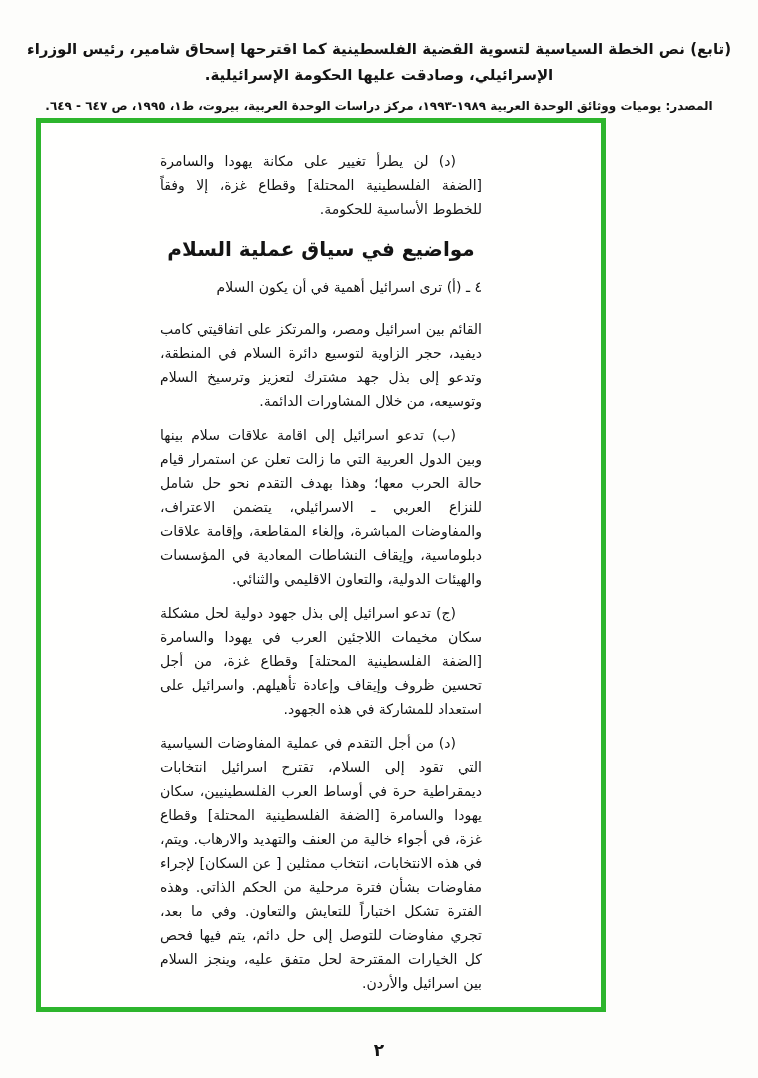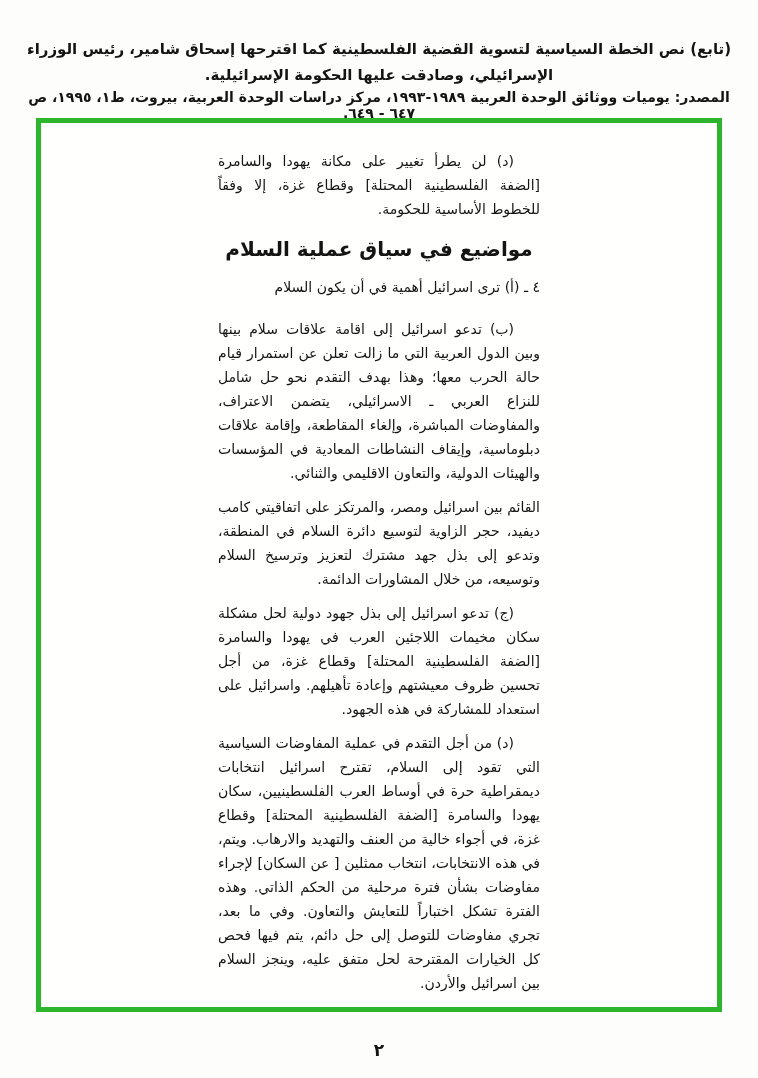--- a/index.html
+++ b/index.html
@@ -20,31 +20,31 @@
   }
   .header-title {
     font-weight: bold;
     font-size: 15px;
     line-height: 1.75;
     width: 708px;
     margin: 0 auto;
   }
   .header-source {
     font-weight: bold;
-    font-size: 14px;
-    margin-top: 0;
+    font-size: 12px;
+    margin-top: 10px;
     width: 720px;
     margin-left: auto;
     margin-right: auto;
   }
   .green-box {
     position: absolute;
     left: 36px;
     top: 118px;
-    width: 686px;
+    width: 570px;
     height: 894px;
     border: 5px solid #2db52d;
     background: #fffffe;
   }
   .content {
     width: 322px;
     margin: 26px auto 0;
     font-size: 14px;
     line-height: 24px;
     text-align: justify;
@@ -89,25 +89,25 @@
 
   <div class="green-box" style="border-color: rgb(45, 181, 45);">
     <div class="content">
 
       <p class="para indent">(د) لن يطرأ تغيير على مكانة يهودا والسامرة [الضفة الفلسطينية المحتلة] وقطاع غزة، إلا وفقاً للخطوط الأساسية للحكومة.</p>
 
       <h2 class="section-heading">مواضيع في سياق عملية السلام</h2>
 
       <p class="para lead-line">٤ ـ (أ) ترى اسرائيل أهمية في أن يكون السلام</p>
 
+      <p class="para">القائم بين اسرائيل ومصر، والمرتكز على اتفاقيتي كامب ديفيد، حجر الزاوية لتوسيع دائرة السلام في المنطقة، وتدعو إلى بذل جهد مشترك لتعزيز وترسيخ السلام وتوسيعه، من خلال المشاورات الدائمة.</p>
+
       <p class="para indent">(ب) تدعو اسرائيل إلى اقامة علاقات سلام بينها وبين الدول العربية التي ما زالت تعلن عن استمرار قيام حالة الحرب معها؛ وهذا بهدف التقدم نحو حل شامل للنزاع العربي ـ الاسرائيلي، يتضمن الاعتراف، والمفاوضات المباشرة، وإلغاء المقاطعة، وإقامة علاقات دبلوماسية، وإيقاف النشاطات المعادية في المؤسسات والهيئات الدولية، والتعاون الاقليمي والثنائي.</p>
 
-      <p class="para">القائم بين اسرائيل ومصر، والمرتكز على اتفاقيتي كامب ديفيد، حجر الزاوية لتوسيع دائرة السلام في المنطقة، وتدعو إلى بذل جهد مشترك لتعزيز وترسيخ السلام وتوسيعه، من خلال المشاورات الدائمة.</p>
-
-      <p class="para indent">(ج) تدعو اسرائيل إلى بذل جهود دولية لحل مشكلة سكان مخيمات اللاجئين العرب في يهودا والسامرة [الضفة الفلسطينية المحتلة] وقطاع غزة، من أجل تحسين ظروف معيشتهم وإعادة تأهيلهم. واسرائيل على استعداد للمشاركة في هذه الجهود.</p>
+      <p class="para indent">(ج) تدعو اسرائيل إلى بذل جهود دولية لحل مشكلة سكان مخيمات اللاجئين العرب في يهودا والسامرة [الضفة الفلسطينية المحتلة] وقطاع غزة، من أجل تحسين ظروف وإيقاف وإعادة تأهيلهم. واسرائيل على استعداد للمشاركة في هذه الجهود.</p>
 
       <p class="para indent">(د) من أجل التقدم في عملية المفاوضات السياسية التي تقود إلى السلام، تقترح اسرائيل انتخابات ديمقراطية حرة في أوساط العرب الفلسطينيين، سكان يهودا والسامرة [الضفة الفلسطينية المحتلة] وقطاع غزة، في أجواء خالية من العنف والتهديد والارهاب. ويتم، في هذه الانتخابات، انتخاب ممثلين [ عن السكان] لإجراء مفاوضات بشأن فترة مرحلية من الحكم الذاتي. وهذه الفترة تشكل اختباراً للتعايش والتعاون. وفي ما بعد، تجري مفاوضات للتوصل إلى حل دائم، يتم فيها فحص كل الخيارات المقترحة لحل متفق عليه، وينجز السلام بين اسرائيل والأردن.</p>
 
     </div>
   </div>
 
   <footer class="footer">
     <div class="page-number">٢</div>
   </footer>
 

